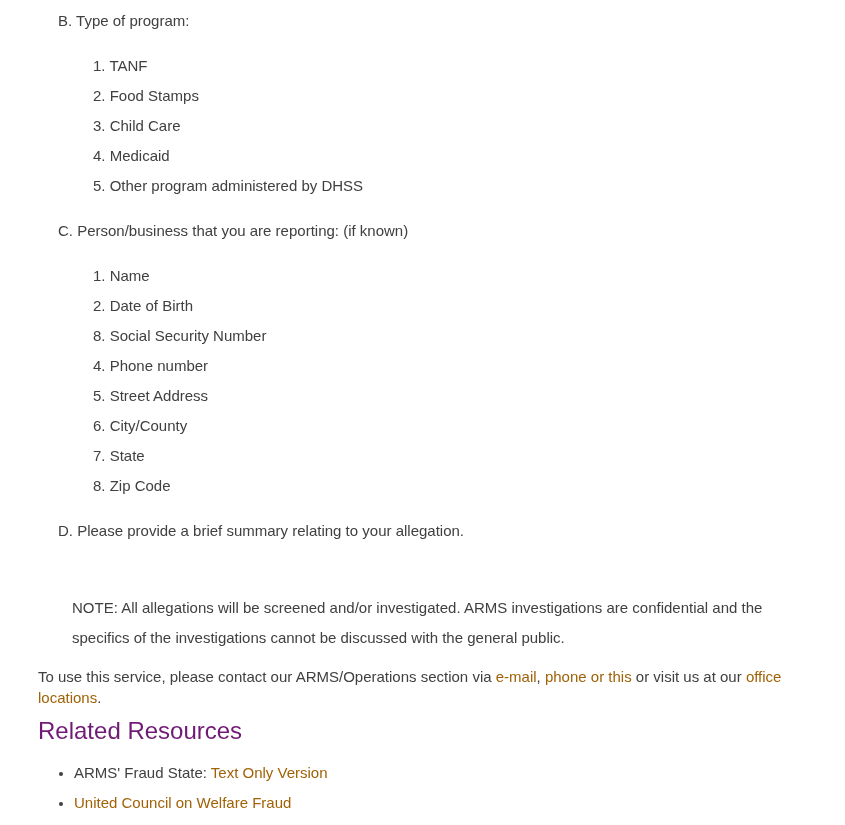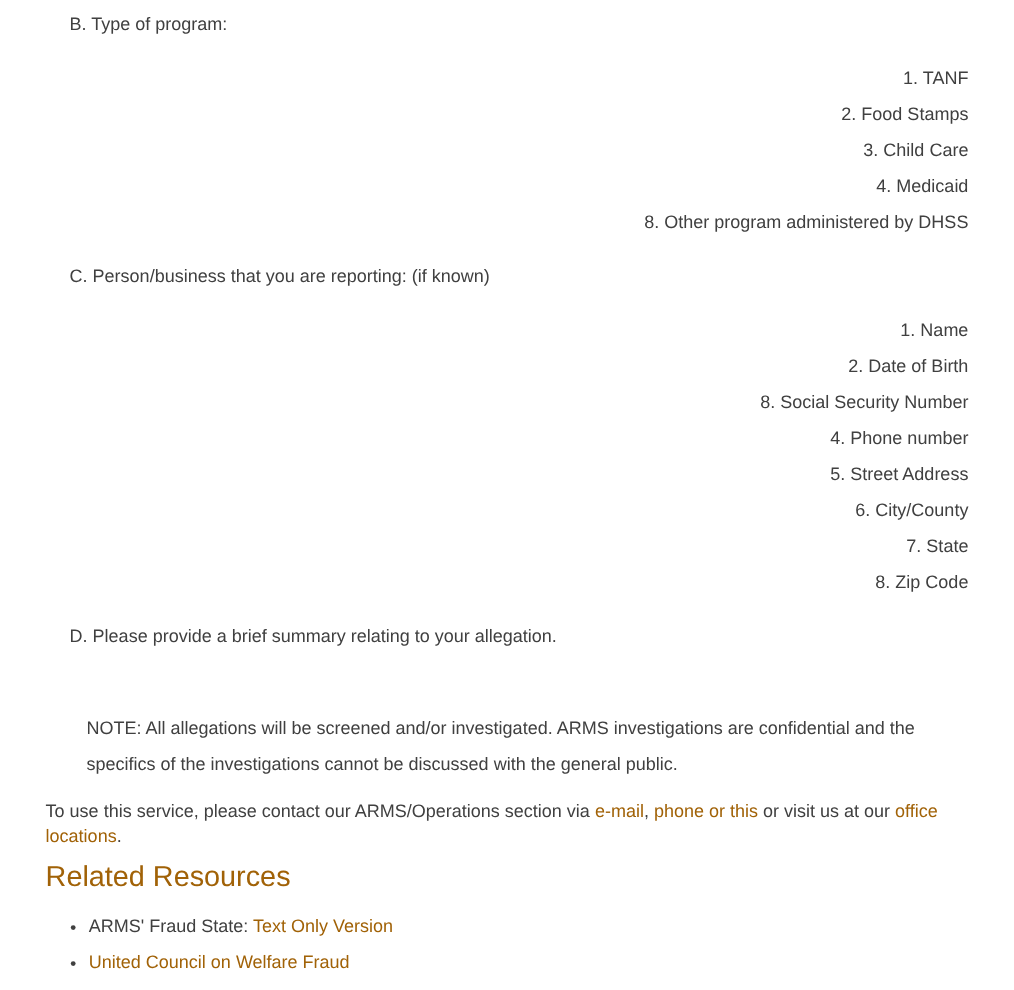--- a/index.html
+++ b/index.html
@@ -12,21 +12,21 @@
   }
   .page { padding: 11px 38px 0 38px; box-sizing: border-box; }
 
   .sec-heading {
     margin: 25px 0 25px 20px;
     line-height: 20px;
   }
   .sec-heading.first { margin-top: 0; }
 
   .numlist { margin: 0 0 0 55px; }
-  .numitem { line-height: 20px; margin-bottom: 10px; text-align: right; }
+  .numitem { line-height: 20px; margin-bottom: 10px; }
 
   .note {
     margin: 52px 0 0 34px;
     max-width: 700px;
     line-height: 30px;
   }
 
   .contact {
     margin: 13px 0 0 0;
     max-width: 752px;
@@ -36,21 +36,21 @@
   a.link {
     color: #a16207;
     text-decoration: none;
     cursor: pointer;
   }
 
   h2.related {
     margin: 8px 0 0 0;
     font-size: 24px;
     font-weight: 400;
-    color: #a16207;
+    color: #701a75;
     line-height: 30px;
   }
 
   ul.resources {
     margin: 17px 0 0 0;
     padding: 0 0 0 36px;
     list-style: disc outside;
   }
   ul.resources li {
     line-height: 20px;
@@ -63,21 +63,21 @@
 
 <div class="page">
 
   <div class="sec-heading first">B. Type of program:</div>
 
   <div class="numlist">
     <div class="numitem">1. TANF</div>
     <div class="numitem">2. Food Stamps</div>
     <div class="numitem">3. Child Care</div>
     <div class="numitem">4. Medicaid</div>
-    <div class="numitem">8. Other program administered by DHSS</div>
+    <div class="numitem">5. Other program administered by DHSS</div>
   </div>
 
   <div class="sec-heading">C. Person/business that you are reporting: (if known)</div>
 
   <div class="numlist">
     <div class="numitem">1. Name</div>
     <div class="numitem">2. Date of Birth</div>
     <div class="numitem">8. Social Security Number</div>
     <div class="numitem">4. Phone number</div>
     <div class="numitem">5. Street Address</div>

